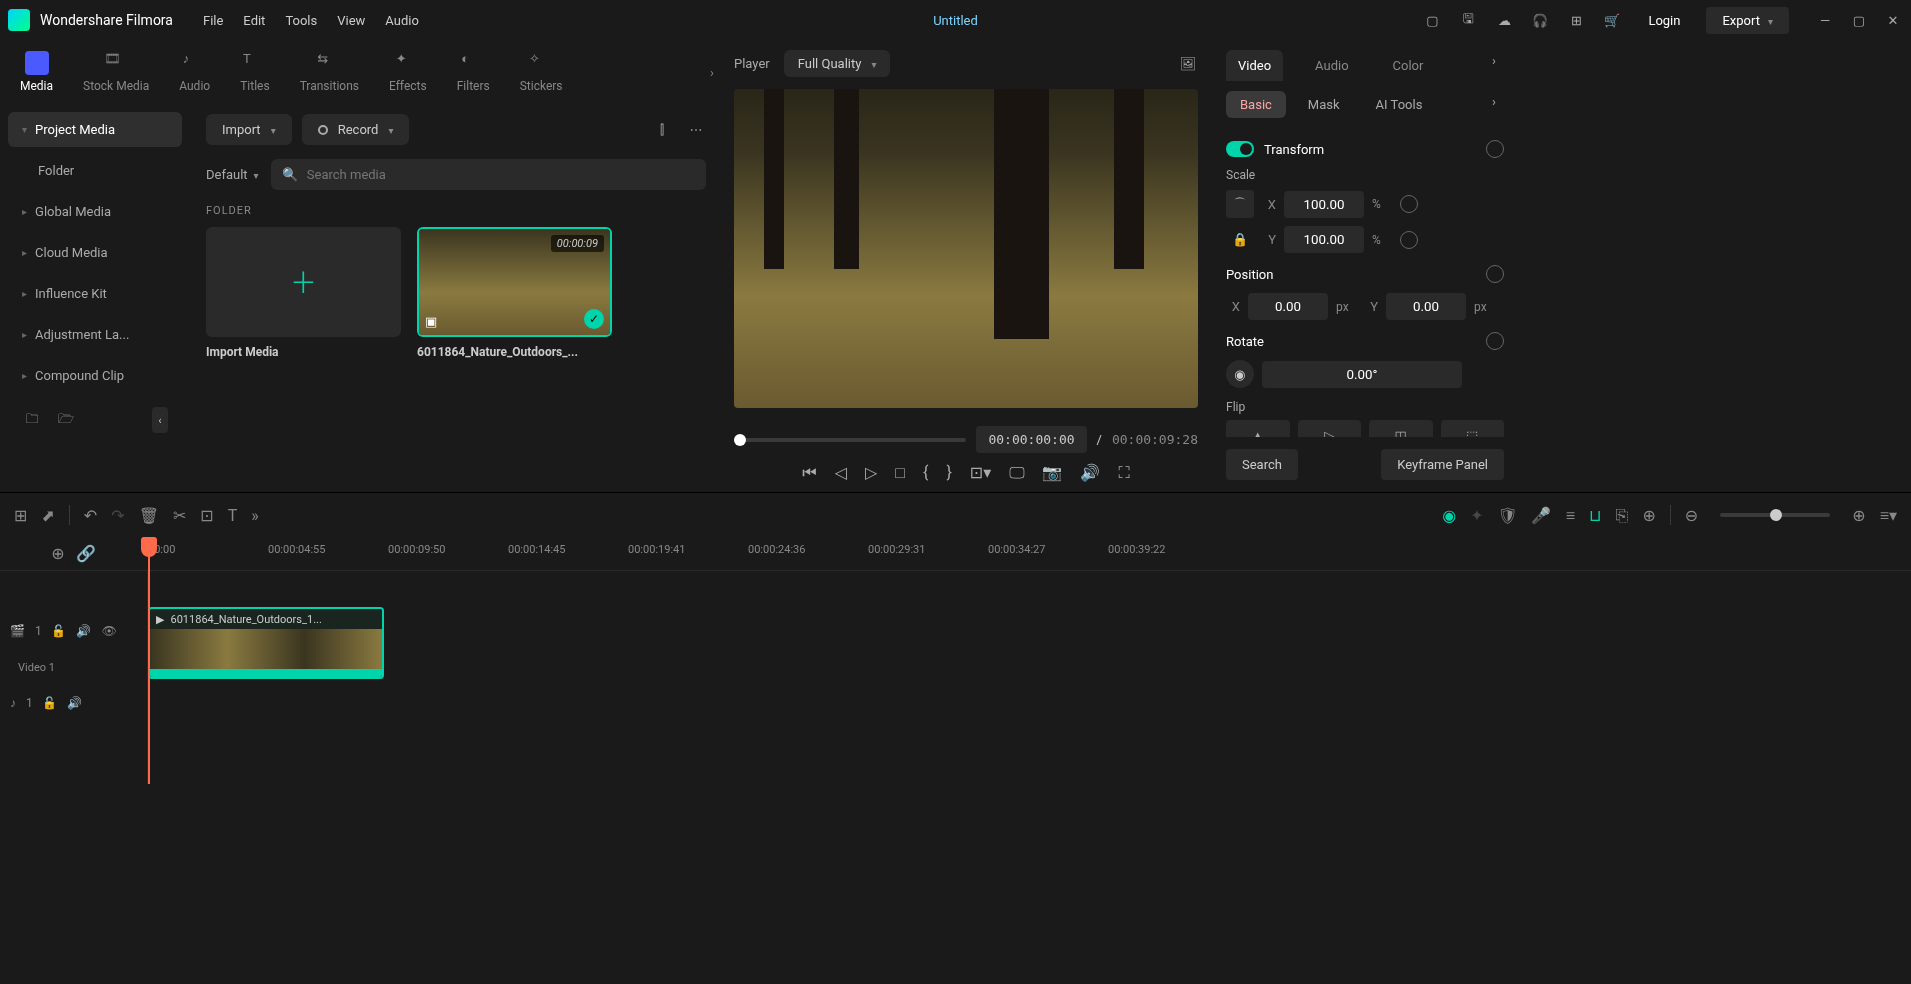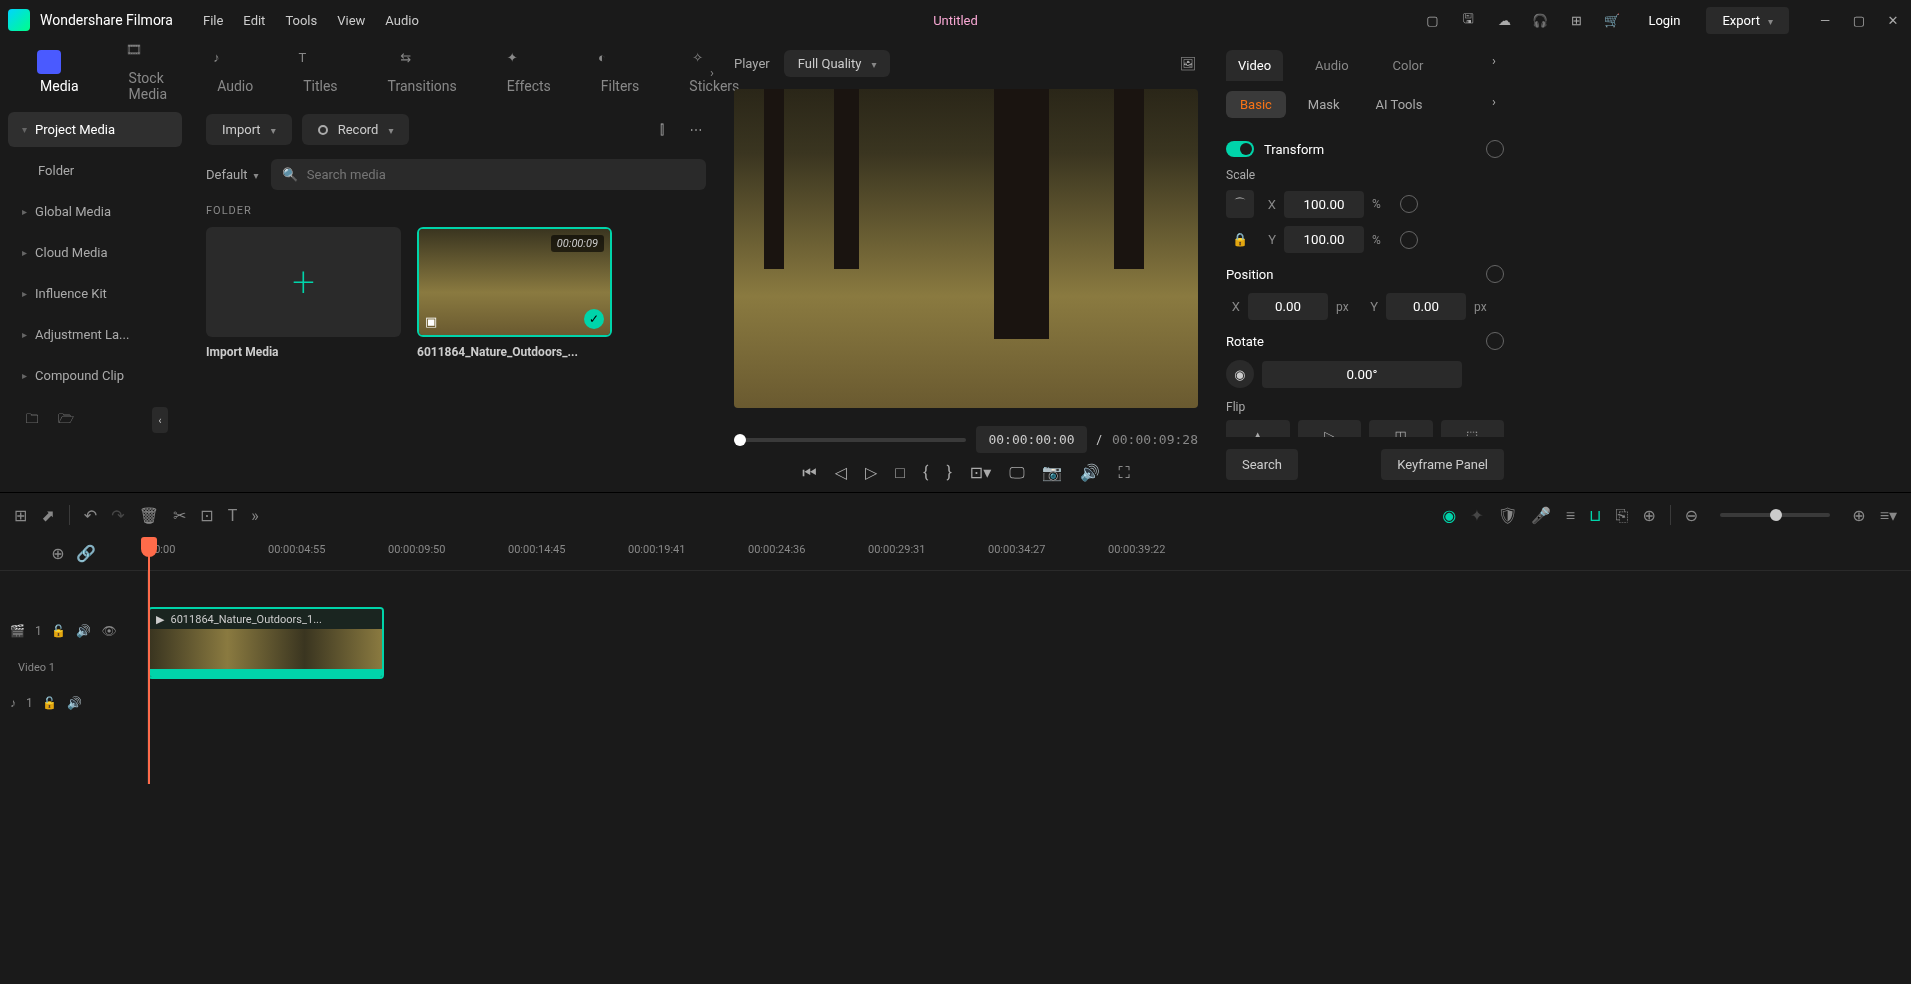--- a/index.html
+++ b/index.html
@@ -2,34 +2,34 @@
 <html><head>
 <meta charset="utf-8">
 <style>
 * { margin: 0; padding: 0; box-sizing: border-box; font-family: -apple-system, BlinkMacSystemFont, "Segoe UI", Roboto, sans-serif; }
 body { background: #1a1a1a; color: #ccc; width: 1911px; height: 984px; overflow: hidden; font-size: 13px; }
 .titlebar { height: 40px; background: #1a1a1a; display: flex; align-items: center; padding: 0 8px; }
 .logo { width: 22px; height: 22px; background: linear-gradient(135deg, #00d4ff, #00ff88); border-radius: 4px; margin-right: 10px; }
 .app-name { color: #fff; font-size: 14px; margin-right: 30px; }
 .menu-bar { display: flex; gap: 20px; }
 .menu-item { color: #ccc; cursor: pointer; }
-.doc-title { position: absolute; left: 50%; transform: translateX(-50%); color: #f9a8d4; }
+.doc-title { position: absolute; left: 50%; transform: translateX(-50%); color: #7dd3fc; }
 .titlebar-right { margin-left: auto; display: flex; align-items: center; gap: 16px; }
 .icon-btn { width: 20px; height: 20px; display: flex; align-items: center; justify-content: center; cursor: pointer; color: #aaa; }
 .login-btn { color: #fff; padding: 4px 10px; cursor: pointer; }
 .export-btn { background: #2a2a2a; color: #fff; padding: 6px 16px; border-radius: 4px; display: flex; align-items: center; gap: 8px; cursor: pointer; }
 .win-controls { display: flex; gap: 14px; margin-left: 10px; }
 
 .main-layout { display: flex; height: 452px; }
 .left-panel { width: 722px; background: #1a1a1a; display: flex; flex-direction: column; }
 .top-tabs { display: flex; align-items: center; height: 64px; padding: 0 20px; gap: 30px; position: relative; }
 .top-tab { display: flex; flex-direction: column; align-items: center; gap: 4px; color: #888; cursor: pointer; }
 .top-tab.active { color: #fff; }
 .top-tab .tab-icon { width: 24px; height: 24px; }
-.top-tab-label { font-size: 14px; margin-left: 20px; }
+.top-tab-label { font-size: 12px; }
 .tab-scroll-r { position: absolute; right: 8px; color: #888; cursor: pointer; }
 
 .media-body { display: flex; flex: 1; }
 .media-sidebar { width: 190px; padding: 8px; display: flex; flex-direction: column; gap: 6px; }
 .side-item { padding: 10px 14px; border-radius: 6px; color: #aaa; cursor: pointer; display: flex; align-items: center; gap: 8px; }
 .side-item.active { background: #2f2f2f; color: #fff; }
 .side-item.sub { padding-left: 30px; }
 .chev { font-size: 10px; color: #666; }
 
 .media-content { flex: 1; padding: 10px 16px; }
@@ -75,21 +75,21 @@
 .time-total { color: #888; font-family: monospace; }
 .player-controls { display: flex; align-items: center; justify-content: center; gap: 18px; margin-top: 10px; }
 .pc-btn { color: #aaa; cursor: pointer; font-size: 16px; }
 
 .props-panel { width: 310px; background: #1a1a1a; padding: 0; display: flex; flex-direction: column; }
 .props-tabs { display: flex; padding: 10px 16px 0; gap: 20px; position: relative; }
 .props-tab { padding: 8px 12px; color: #888; cursor: pointer; border-radius: 6px 6px 0 0; }
 .props-tab.active { background: #2a2a2a; color: #fff; }
 .props-subtabs { display: flex; padding: 10px 16px; gap: 8px; }
 .subtab { padding: 6px 14px; border-radius: 6px; color: #aaa; cursor: pointer; }
-.subtab.active { background: #3a3a3a; color: #f97316; }
+.subtab.active { background: #3a3a3a; color: #fca5a5; }
 .props-scroll { flex: 1; overflow-y: auto; padding: 0 16px; }
 .prop-section { padding: 12px 0; border-bottom: 1px solid #15803d; }
 .section-head { display: flex; align-items: center; gap: 10px; margin-bottom: 10px; }
 .toggle { width: 28px; height: 16px; background: #00d4aa; border-radius: 8px; position: relative; cursor: pointer; }
 .toggle::after { content: ''; width: 12px; height: 12px; background: #1a1a1a; border-radius: 50%; position: absolute; right: 2px; top: 2px; }
 .section-title { color: #fff; flex: 1; }
 .reset-icon { width: 18px; height: 18px; border: 1.5px solid #666; border-radius: 50%; cursor: pointer; position: relative; }
 .prop-row { display: flex; align-items: center; gap: 8px; margin-bottom: 8px; }
 .prop-label { color: #aaa; width: 60px; font-size: 12px; }
 .axis-label { color: #888; width: 14px; text-align: right; }

